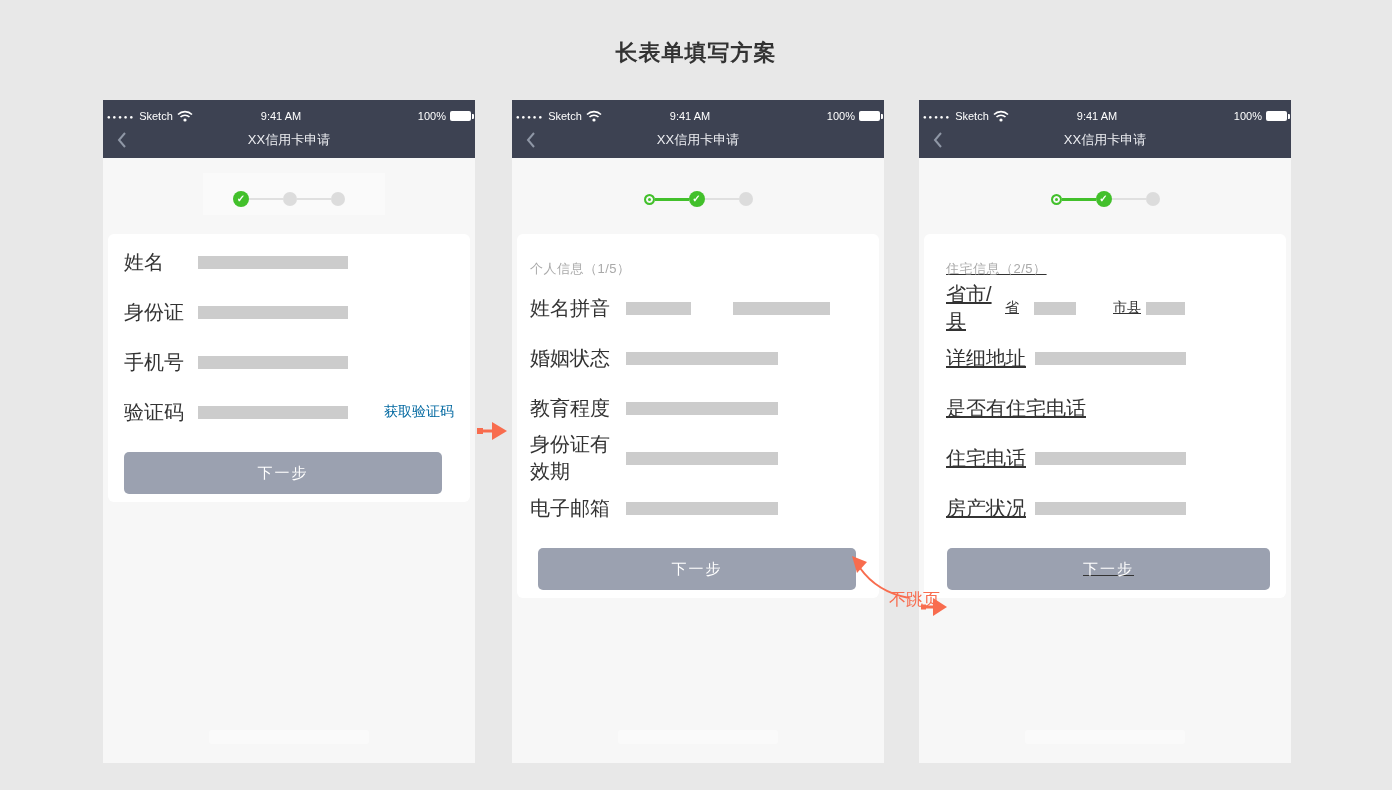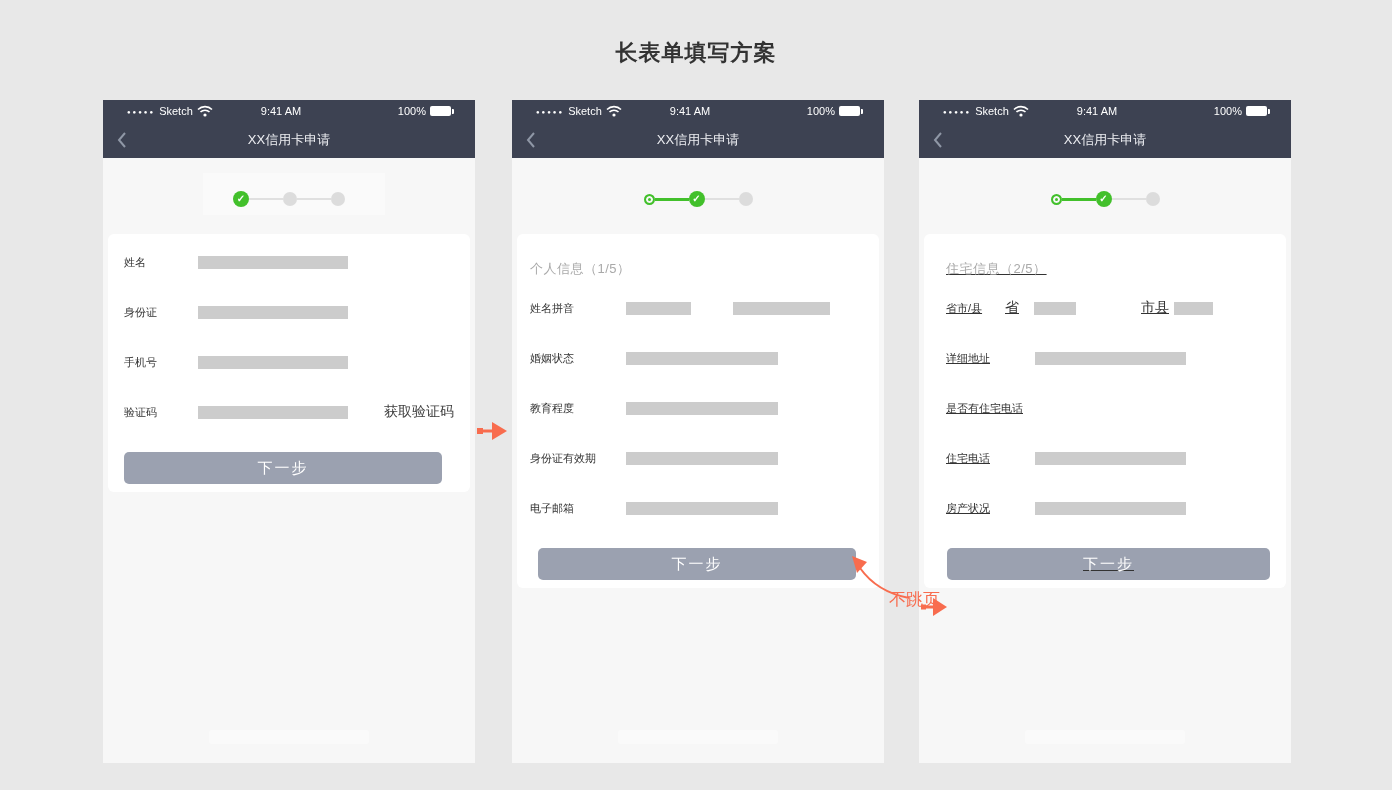--- a/index.html
+++ b/index.html
@@ -17,22 +17,22 @@
   }
   
   .phone {
     position:absolute; top:100px; width:372px; height:663px;
     background:#f7f7f7;
   }
   #phone1 { left:103px; } #phone2 { left:512px; } #phone3 { left:919px; }
 
   .phone-header { height:58px; background:#3d4252; }
   .statusbar {
-    height:22px; position:relative; display:flex; align-items:center;
-    padding:0 24px; color:#fff; font-size:11px;
+    height:22px; position:relative; display:flex; align-items:flex-end;
+    padding:0 4px; color:#fff; font-size:11px;
   }
   .sb-left { display:flex; align-items:center; gap:4px; z-index:2; }
   .dots { font-size:6px; letter-spacing:2px; line-height:1; padding-top:1px; }
   .carrier { font-size:11px; }
   .sb-time { position:absolute; left:0; right:16px; text-align:center; z-index:1; }
   .sb-right { margin-left:auto; display:flex; align-items:center; gap:4px; z-index:2; }
   .battery { width:21px; height:10px; background:#fff; border-radius:2px; position:relative; display:inline-block; }
   .battery .tip { position:absolute; right:-3px; top:2.5px; width:2px; height:5px; background:#fff; border-radius:0 1px 1px 0; }
 
   .navbar { height:36px; position:relative; display:flex; align-items:center; justify-content:center; }
@@ -60,37 +60,37 @@
   .card {
     background:#fff; border-radius:6px; margin:27px 5px 0 5px;
   }
   #phone1 .card { padding:18px 16px 8px 16px; }
   #phone2 .card { padding:26px 13px 8px 13px; }
   #phone3 .card { padding:26px 16px 8px 22px;text-decoration:underline; }
 
   .section-title { font-size:13px; color:#a9a9a9; margin-bottom:20px; letter-spacing:0.5px; }
 
   .row { display:flex; align-items:center; height:20px; margin-bottom:30px; }
-  .lbl { font-size:11px; color:#333; flex:none; }
+  .lbl { font-size:20px; color:#333; flex:none; }
   #phone1 .lbl { width:74px; }
   #phone2 .lbl { width:96px; }
   #phone3 .lbl { width:89px; }
   #phone3 .lbl.lbl-region { width:59px; }
   #phone3 .lbl.lbl-wide { width:auto; }
   .sub { font-size:14px; color:#333; flex:none; }
   .bar { height:13px; background:#cccccc; flex:none; }
   .w150 { width:150px; } .w152 { width:152px; }
   .w65 { width:65px; } .w97 { width:97px; margin-left:42px; }
   .w42 { width:42px; margin-left:15px; }
   .w39 { width:39px; margin-left:5px; }
   .w151 { width:151px; }
-  .action { margin-left:auto; font-size:14px; color:#404040; cursor:pointer; }
+  .action { margin-left:auto; font-size:14px; color:#0369a1; cursor:pointer; }
 
   .btn {
-    height:32px; border-radius:5px; background:#9ba1b0; color:#fff;
+    height:42px; border-radius:5px; background:#9ba1b0; color:#fff;
     display:flex; align-items:center; justify-content:center;
     font-size:15px; letter-spacing:2px; cursor:pointer;
   }
   #phone1 .btn { margin:25px 12px 0 0; }
   #phone2 .btn { margin:20px 10px 0 8px; }
   #phone3 .btn { margin:16px 0 0 1px; }
 
   .scroll-hint {
     position:absolute; bottom:19px; left:50%; transform:translateX(-50%);
     width:160px; height:14px; background:#fafafa; border-radius:3px;
@@ -273,21 +273,21 @@
         </span>
       <span class="conn"></span>
       <span class="step pending"></span>
     </div>
     <div class="card">
       <div class="section-title">住宅信息（2/5）</div>
       <div class="row">
         <span class="lbl lbl-region">省市/县</span>
         <span class="sub">省</span>
         <span class="bar w42"></span>
-        <span class="sub" style="margin-left:65px;">市县</span>
+        <span class="sub" style="margin-left:37px;">市县</span>
         <span class="bar w39"></span>
       </div>
       <div class="row">
         <span class="lbl">详细地址</span>
         <span class="bar w151"></span>
       </div>
       <div class="row">
         <span class="lbl lbl-wide">是否有住宅电话</span>
       </div>
       <div class="row">

